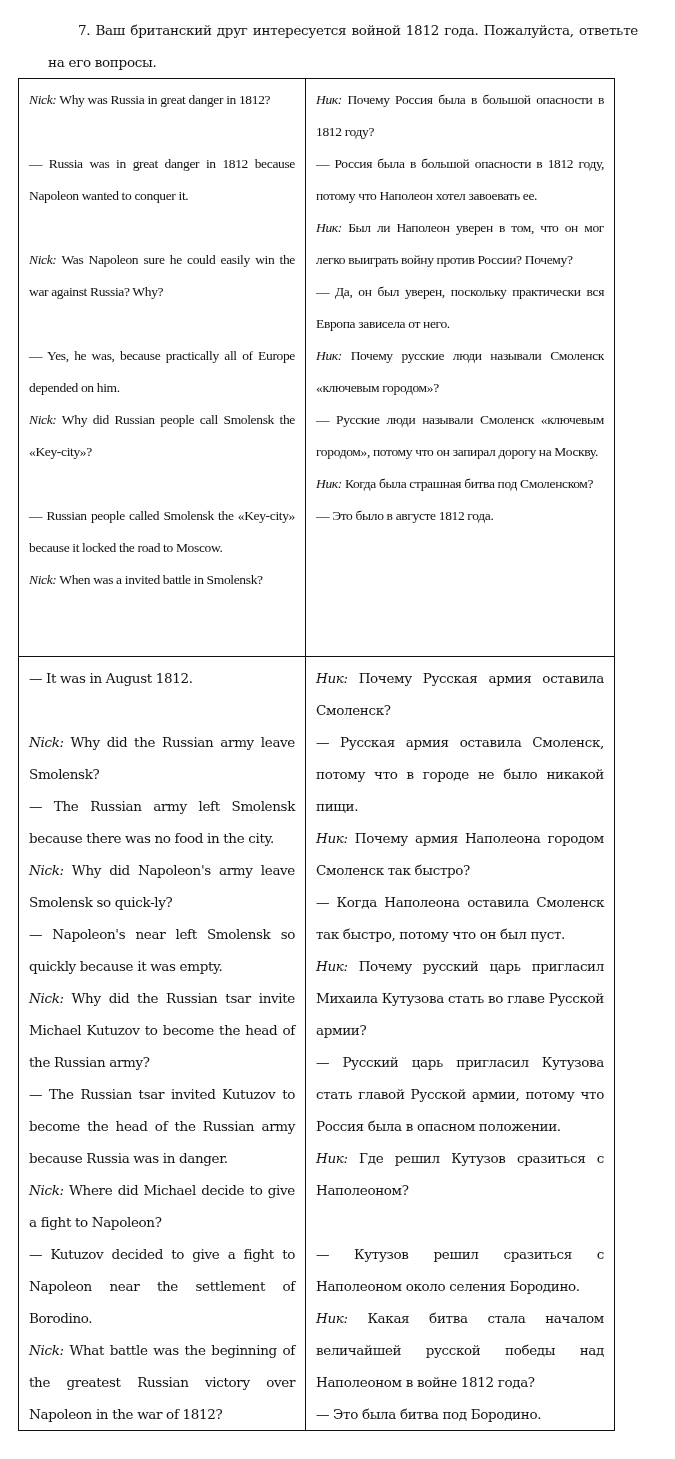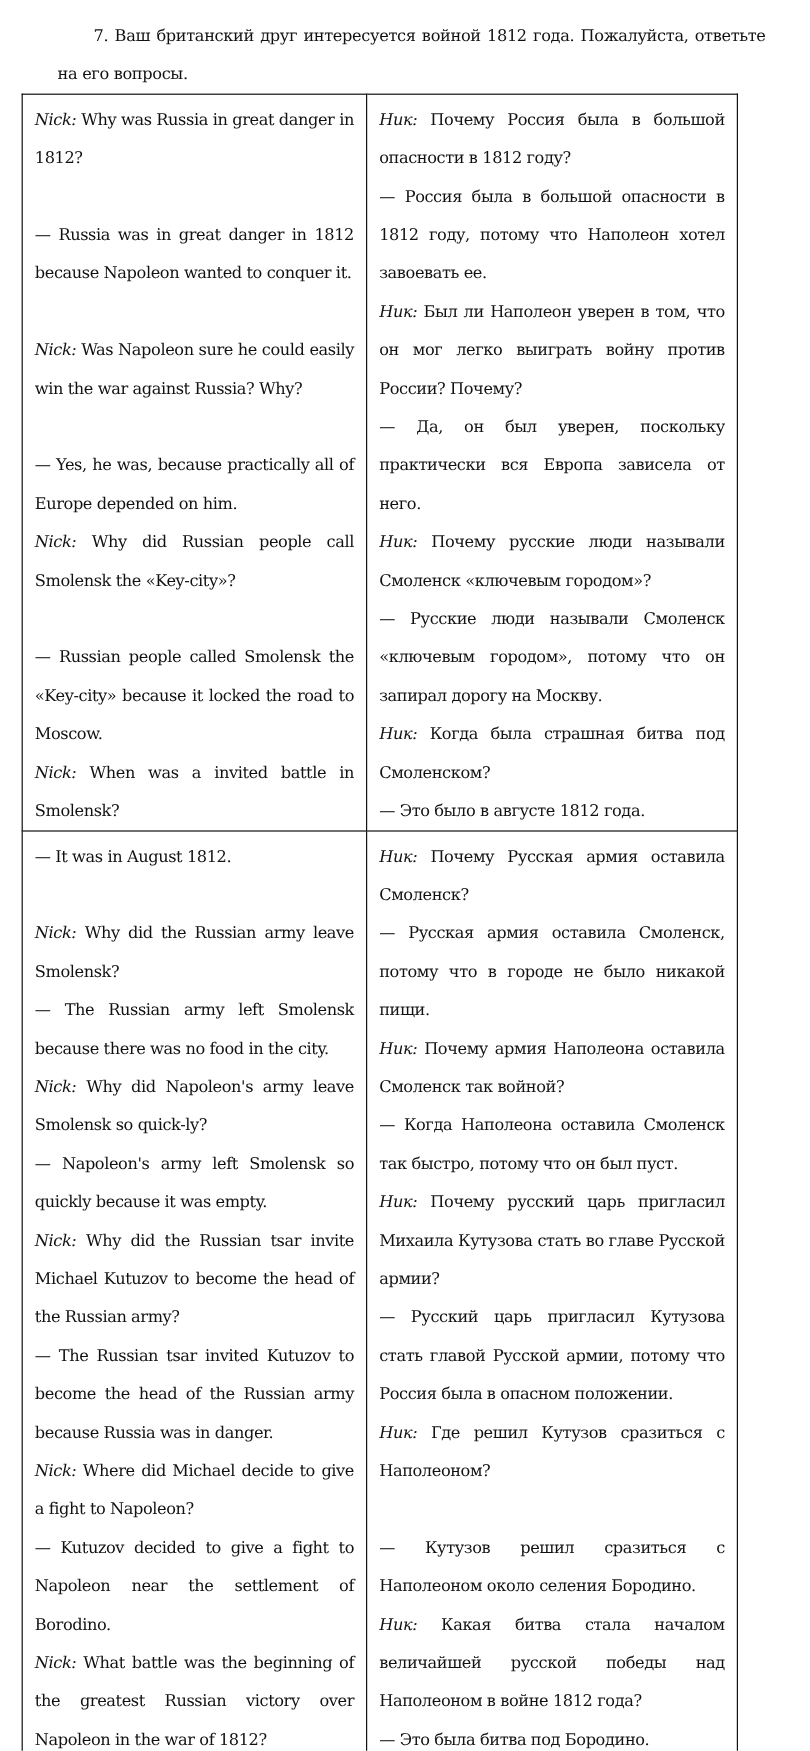--- a/index.html
+++ b/index.html
@@ -20,21 +20,21 @@
     border: 1.5px solid #111111; vertical-align: top;
     padding: 5px 10px 0 10px;
     font-size: 13.5px; line-height: 32px; letter-spacing: -0.35px;
     text-align: justify;
   }
   table.qa col.left { width: 287px; }
   table.qa col.right { width: 309px; }
   .line { display: block; }
   .gap { display: block; height: 32px; }
   .spk { font-style: italic; }
-  .row1 td { height: 572px; }
+  .row1 td { height: 572px; font-family: Liberation Serif, serif; }
   .row2 td { height: 762px; }
 </style>
 </head>
 <body>
 
 <div class="task">7. Ваш британский друг интересуется войной 1812 года. Пожалуйста, ответьте на его вопросы.</div>
 
 <table class="qa">
   <colgroup>
       <col class="left">
@@ -66,31 +66,31 @@
           <span class="line">— Это было в августе 1812 года.</span>
         </td>
     </tr>
     <tr class="row2">
       <td>
           <span class="line">— It was in August 1812.</span>
           <span class="gap"></span>
           <span class="line"><span class="spk">Nick:</span><span> Why did the Russian army leave Smolensk?</span></span>
           <span class="line">— The Russian army left Smolensk because there was no food in the city.</span>
           <span class="line"><span class="spk">Nick:</span><span> Why did Napoleon's army leave Smolensk so quick-ly?</span></span>
-          <span class="line">— Napoleon's army left Smolensk so quickly because it was empty.</span>
+          <span class="line">— Napoleon's near left Smolensk so quickly because it was empty.</span>
           <span class="line"><span class="spk">Nick:</span><span> Why did the Russian tsar invite Michael Kutuzov to become the head of the Russian army?</span></span>
           <span class="line">— The Russian tsar invited Kutuzov to become the head of the Russian army because Russia was in danger.</span>
           <span class="line"><span class="spk">Nick:</span><span> Where did Michael decide to give a fight to Napoleon?</span></span>
           <span class="line">— Kutuzov decided to give a fight to Napoleon near the settlement of Borodino.</span>
           <span class="line"><span class="spk">Nick:</span><span> What battle was the beginning of the greatest Russian victory over Napoleon in the war of 1812?</span></span>
         </td>
       <td>
           <span class="line"><span class="spk">Ник:</span><span> Почему Русская армия оставила Смоленск?</span></span>
           <span class="line">— Русская армия оставила Смоленск, потому что в городе не было никакой пищи.</span>
-          <span class="line"><span class="spk">Ник:</span><span> Почему армия Наполеона оставила Смоленск так войной?</span></span>
+          <span class="line"><span class="spk">Ник:</span><span> Почему армия Наполеона городом Смоленск так быстро?</span></span>
           <span class="line">— Когда Наполеона оставила Смоленск так быстро, потому что он был пуст.</span>
           <span class="line"><span class="spk">Ник:</span><span> Почему русский царь пригласил Михаила Кутузова стать во главе Русской армии?</span></span>
           <span class="line">— Русский царь пригласил Кутузова стать главой Русской армии, потому что Россия была в опасном положении.</span>
           <span class="line"><span class="spk">Ник:</span><span> Где решил Кутузов сразиться с Наполеоном?</span></span>
           <span class="gap"></span>
           <span class="line">— Кутузов решил сразиться с Наполеоном около селения Бородино.</span>
           <span class="line"><span class="spk">Ник:</span><span> Какая битва стала началом величайшей русской победы над Наполеоном в войне 1812 года?</span></span>
           <span class="line">— Это была битва под Бородино.</span>
         </td>
     </tr>

